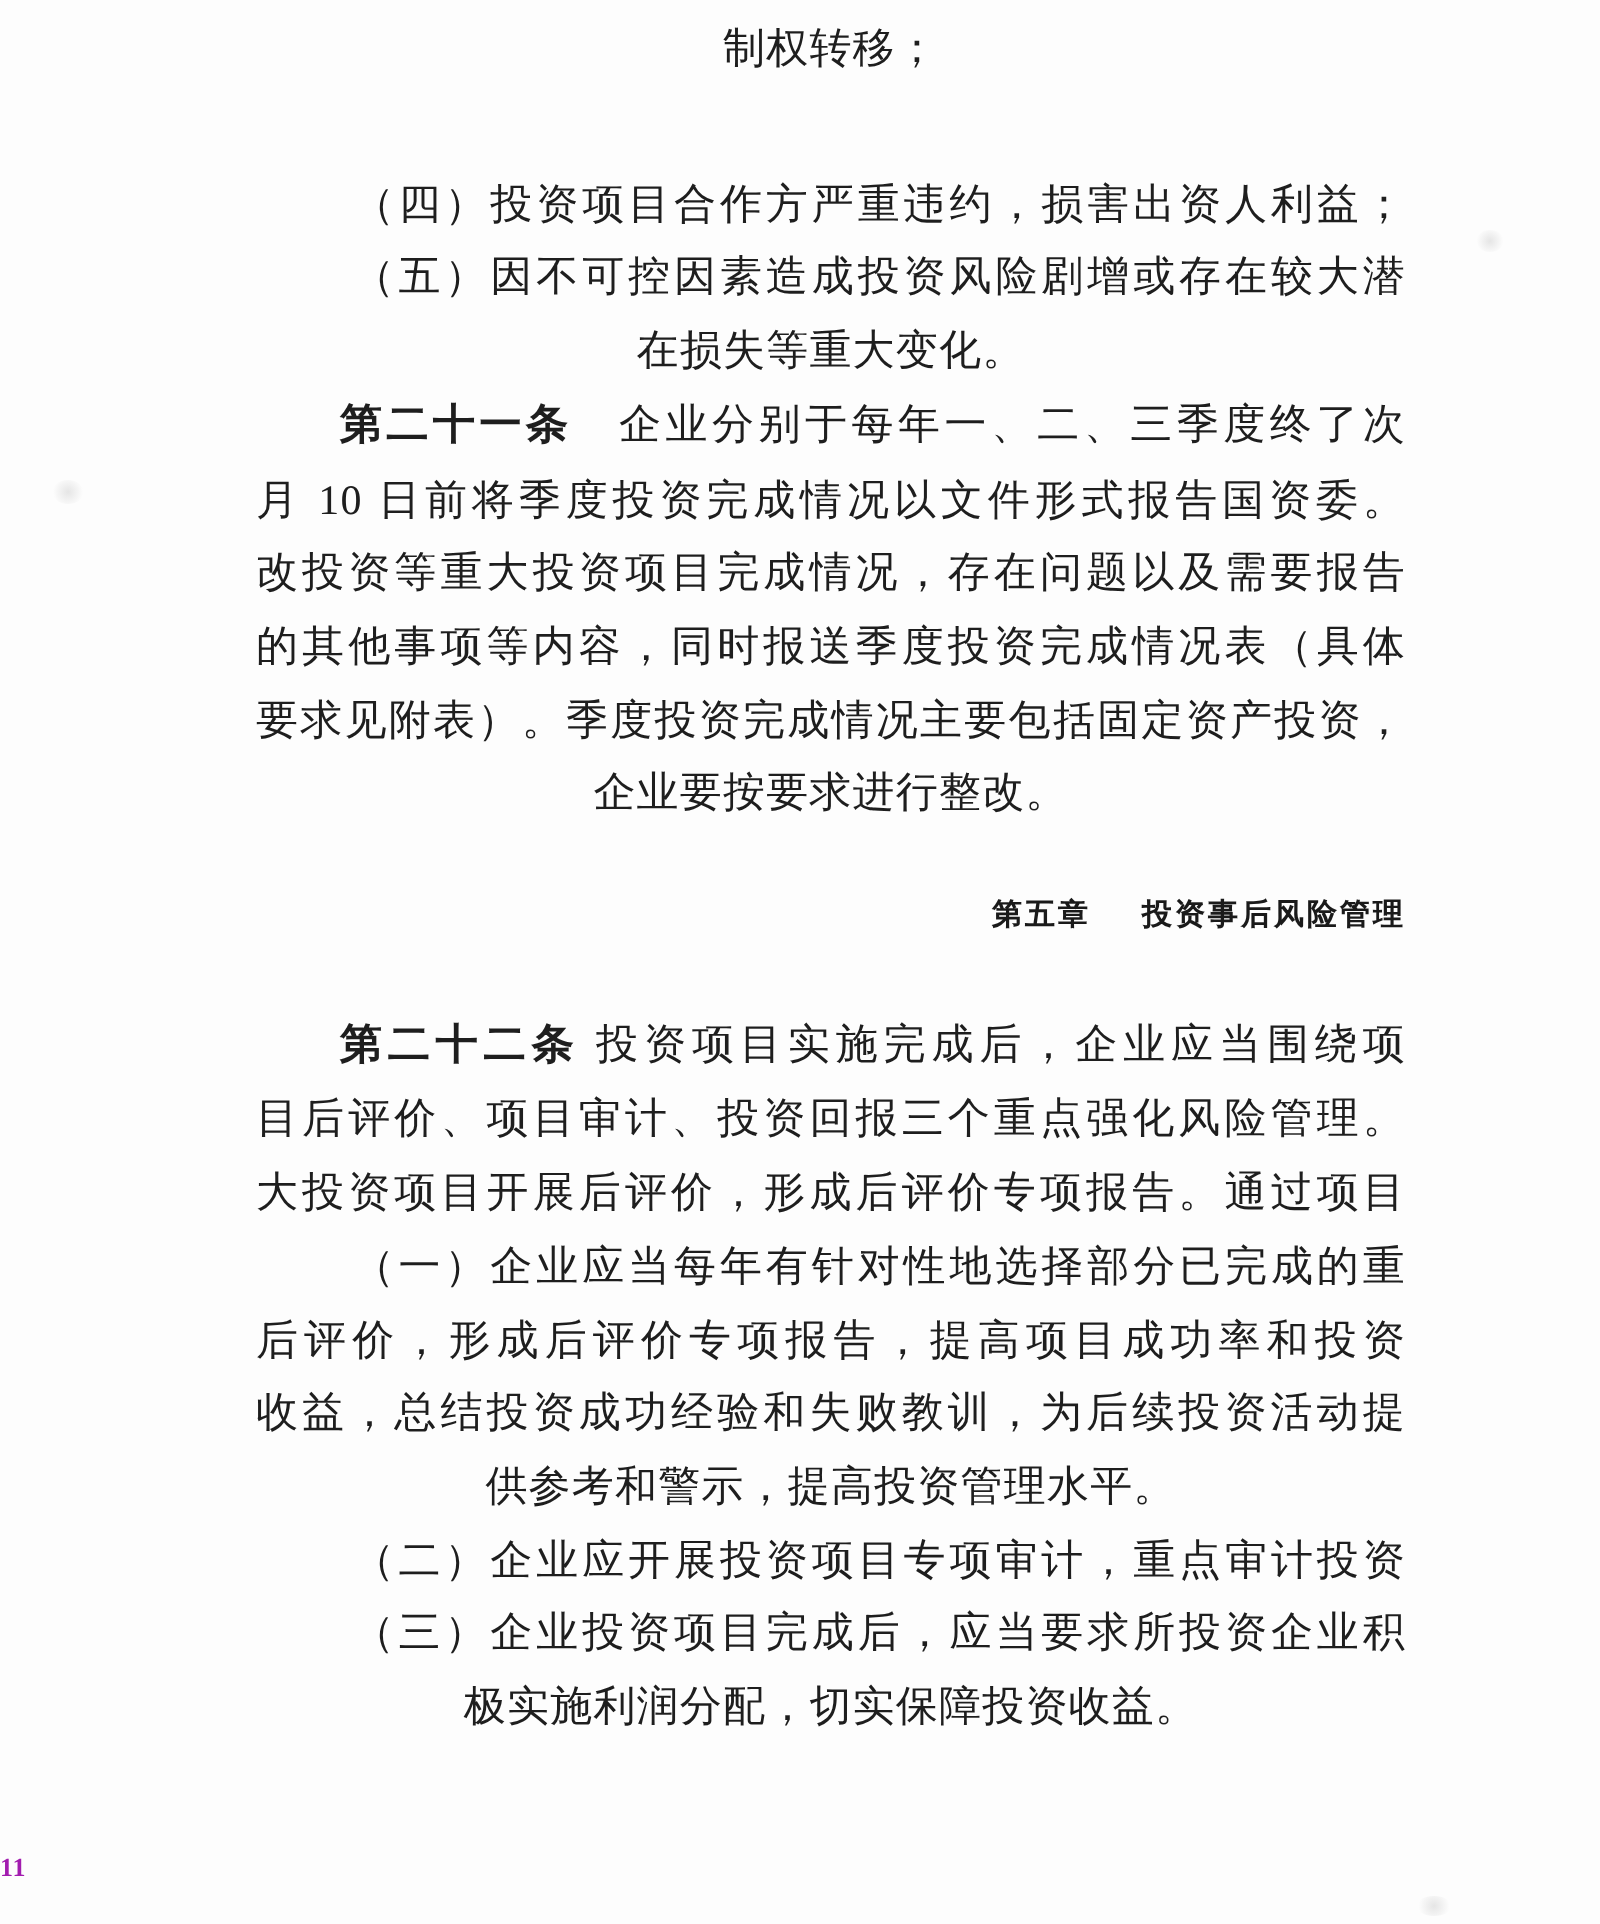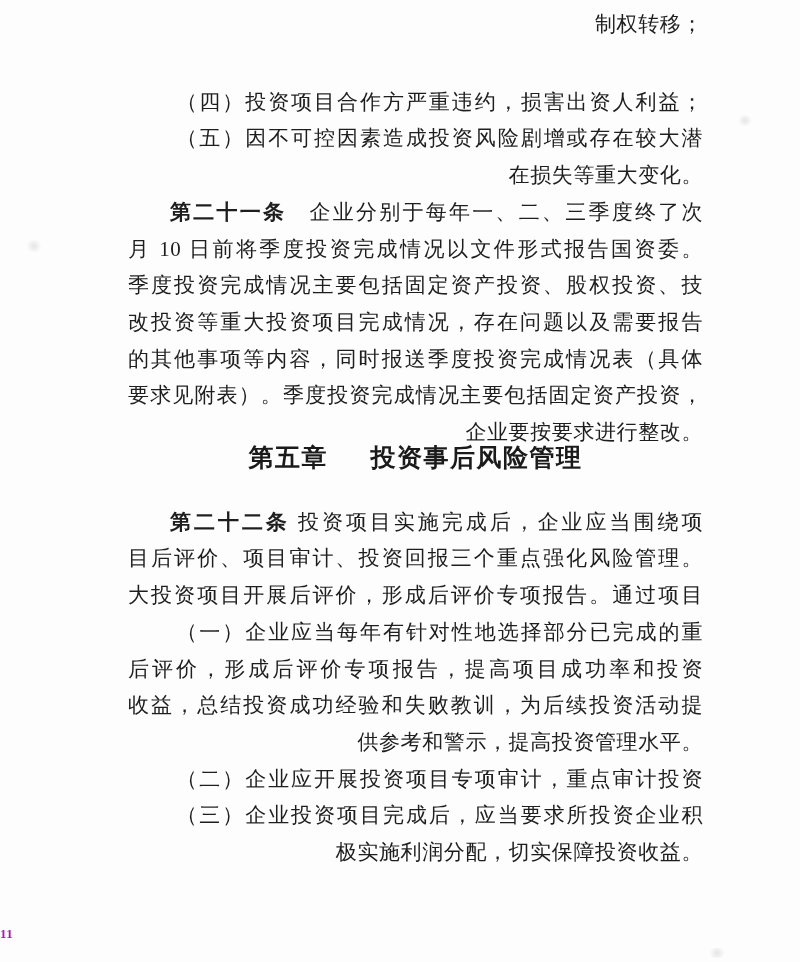--- a/index.html
+++ b/index.html
@@ -21,38 +21,38 @@
     left: 128px;
     width: 575px;
     top: 0;
   }
   .textblock.top { padding-top: 6px; }
   .line {
     font-size: 21px;
     line-height: 36.7px;
     letter-spacing: 0.6px;
     white-space: normal;
-    text-align: right;
+    text-align: center;
   }
   .line.fill {
     text-align: justify;
     text-align-last: justify;
     text-justify: inter-character;
   }
   .line .b {
     font-family: "Liberation Sans", "DejaVu Sans", sans-serif;
     font-weight: 700;
   }
   .chapter-heading {
     margin: 29px 0 27px 0;
     line-height: 38px;
-    font-size: 25px;
+    font-size: 15px;
     font-weight: 700;
-    font-family: Liberation Serif, serif;
-    text-align: center;
+    font-family: Liberation Sans, sans-serif;
+    text-align: right;
     letter-spacing: 1.5px;
     color: #1a1a1a;
   }
   .chapter-heading .part1 { margin-right: 1.7em; }
   .page-number {
     position: absolute;
     top: 926px;
     left: 0;
     width: 100%;
     text-align: left;
@@ -76,21 +76,20 @@
 
 <div class="page">
 
   <div class="textblock top">
       <div class="line"><span>制权转移；</span></div>
       <div class="line fill" style="text-indent: 2.3em; margin-top: 41px;"><span>（四）投资项目合作方严重违约，损害出资人利益；</span></div>
       <div class="line fill" style="text-indent: 2.3em;"><span>（五）因不可控因素造成投资风险剧增或存在较大潜</span></div>
       <div class="line"><span>在损失等重大变化。</span></div>
       <div class="line fill" style="text-indent: 2em;"><span class="b">第二十一条</span><span>　企业分别于每年一、二、三季度终了次</span></div>
       <div class="line fill"><span>月 10 日前将季度投资完成情况以文件形式报告国资委。</span></div>
-      <div class="line fill"><span>季度投资完成情况主要包括固定资产投资、股权投资、技</span></div>
       <div class="line fill"><span>改投资等重大投资项目完成情况，存在问题以及需要报告</span></div>
       <div class="line fill"><span>的其他事项等内容，同时报送季度投资完成情况表（具体</span></div>
       <div class="line fill"><span>要求见附表）。季度投资完成情况主要包括固定资产投资，</span></div>
       <div class="line"><span>企业要按要求进行整改。</span></div>
     </div>
 
   <div class="textblock" style="position:absolute; top:0;">
 
     <div style="height:409.7px;"></div>
     <div class="chapter-heading">

